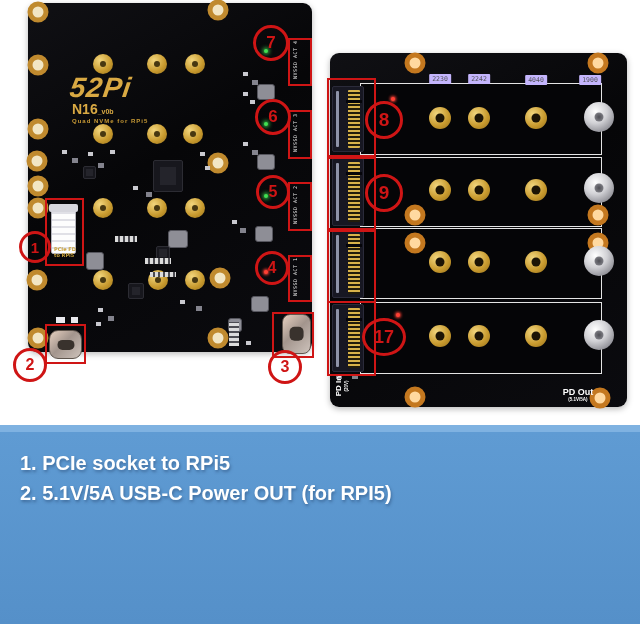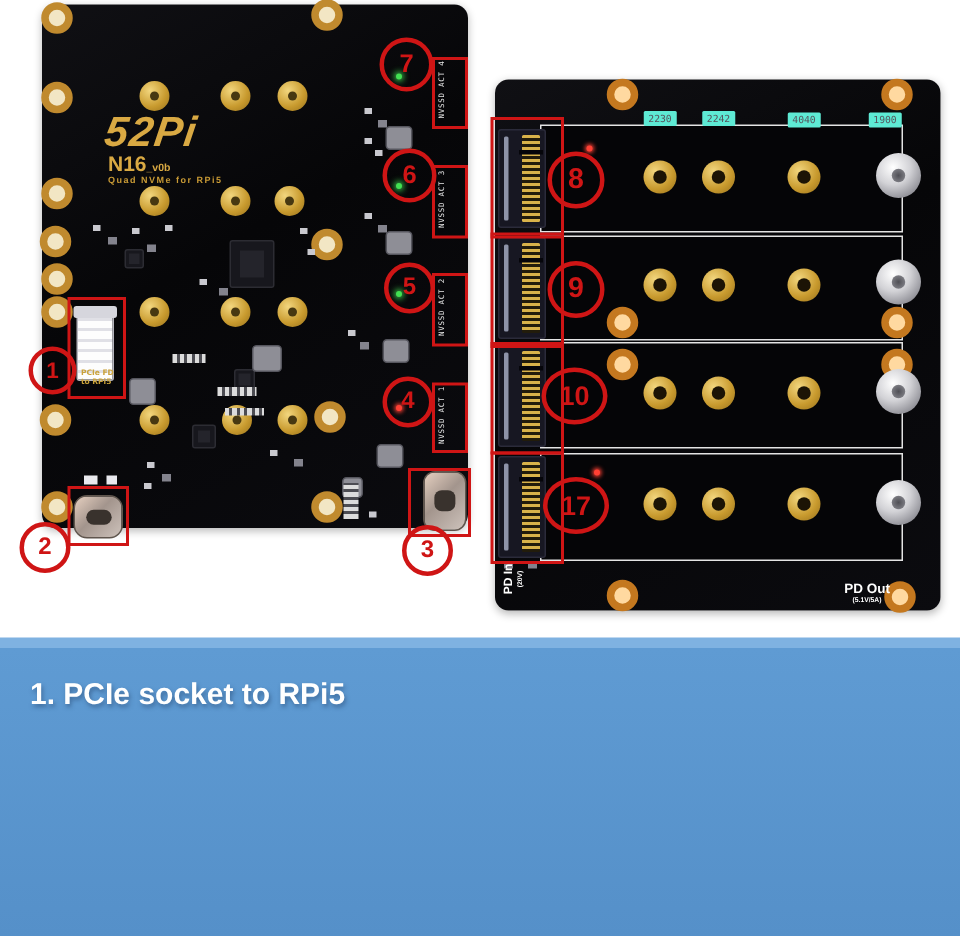--- a/index.html
+++ b/index.html
@@ -30,21 +30,21 @@
         display:flex;align-items:center;justify-content:center;z-index:6;background:transparent;}
   .rbox{position:absolute;border:2px solid #cf1515;z-index:5;}
   
   .m2{position:absolute;background:#171722;border:1px solid #2b2b3a;border-radius:2px;z-index:2;}
   .m2 i{position:absolute;display:block;}
   .m2 .g1{left:3px;top:6%;bottom:6%;width:3px;background:#8e93a8;border-radius:1px;}
   .m2 .g2{left:15px;top:5%;bottom:5%;width:12px;border-radius:1px;
           background:repeating-linear-gradient(180deg,#d8b24a 0 2px,#221c0b 2px 4px);}
   .m2 .n{left:13px;top:13px;width:16px;height:3px;background:#05050a;}
   .slot{position:absolute;border:1px solid #e4e4e4;background:#050507;z-index:1;}
-  .szlab{position:absolute;transform:translate(-50%,-50%);background:#5eead4;color:#54545c;
+  .szlab{position:absolute;transform:translate(-50%,-50%);background:#c4b5fd;color:#54545c;
          font:6.5px "DejaVu Sans Mono",monospace;padding:1px 3px;border-radius:1px;z-index:3;}
   .smd{position:absolute;width:5px;height:4px;background:#c9c9cf;z-index:2;}
   .smd2{position:absolute;width:6px;height:5px;background:#83838d;z-index:2;}
   .smd3{position:absolute;width:9px;height:6px;background:#e9e9ee;z-index:2;}
   .hdr{position:absolute;height:6px;z-index:2;
        background:repeating-linear-gradient(90deg,#dcdcdc 0 3px,#4c4c52 3px 5px);}
   .hdrv{position:absolute;width:10px;z-index:2;
        background:repeating-linear-gradient(0deg,#dcdcdc 0 3px,#4c4c52 3px 5px);}
   .chip{position:absolute;background:#17171d;border:1px solid #2c2c33;border-radius:2px;z-index:2;}
   .chip::after{content:"";position:absolute;left:20%;top:20%;right:20%;bottom:20%;background:#24242b;}
@@ -243,28 +243,28 @@
       <i class="n"></i>
     </div>
 
   <div class="rbox" style="left:327px;top:78px;width:45px;height:77px"></div>
   <div class="rbox" style="left:327px;top:155px;width:45px;height:73px"></div>
   <div class="rbox" style="left:327px;top:228px;width:45px;height:71px"></div>
   <div class="rbox" style="left:327px;top:301px;width:45px;height:71px"></div>
 
   <div class="ctr numc" style="left:384px;top:120px;width:32px;height:32px;font-size:19px">8</div>
   <div class="ctr numc" style="left:384px;top:193px;width:32px;height:32px;font-size:19px">9</div>
-  <div class="ctr numc" style="left:383px;top:264px;width:38px;height:32px;font-size:18px;border-radius:50%">10</div>
   <div class="ctr numc" style="left:384px;top:337px;width:38px;height:32px;font-size:18px;border-radius:50%">17</div>
 
   <div class="ctr rdot" style="left:393px;top:99px"></div>
   <div class="ctr rdot" style="left:398px;top:315px"></div>
   <div class="smd2" style="left:336px;top:374px"></div>
   <div class="smd2" style="left:352px;top:374px"></div>
 
   <div class="ctr pdtxt" style="left:343px;top:386px;transform:translate(-50%,-50%) rotate(-90deg);width:40px"><span>PD In</span><small>(20V)</small></div>
   <div class="pdtxt abs" style="left:552px;top:388px;width:52px;font-size:9px"><span>PD Out</span><small>(5.1V/5A)</small></div>
 
   <div class="legend">
     <div class="li" style="top:27px">1. PCIe socket to RPi5</div>
+    <div class="li" style="top:57px">2. 5.1V/5A USB-C Power OUT (for RPI5)</div>
   </div>
 
 </div>
 
 </body></html>

